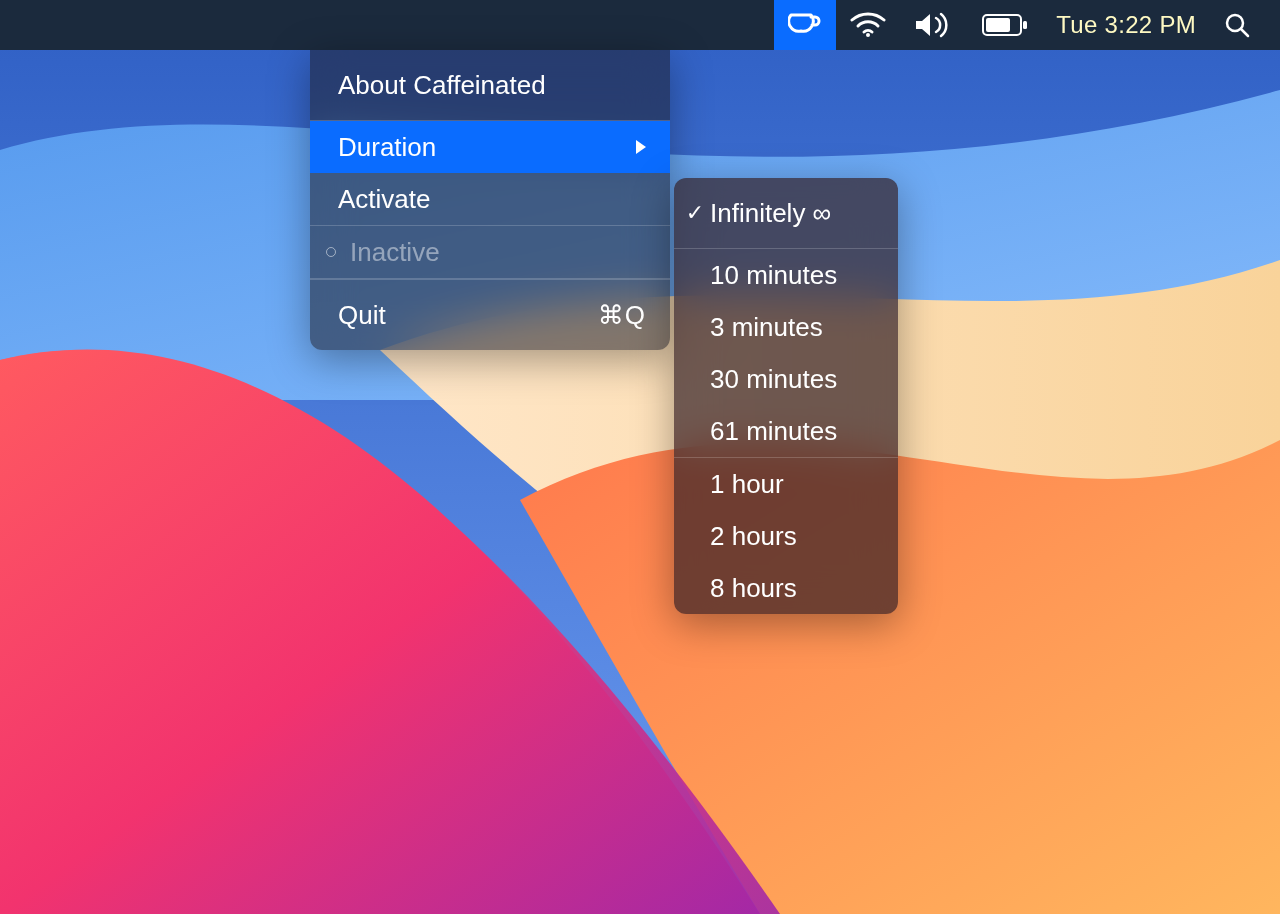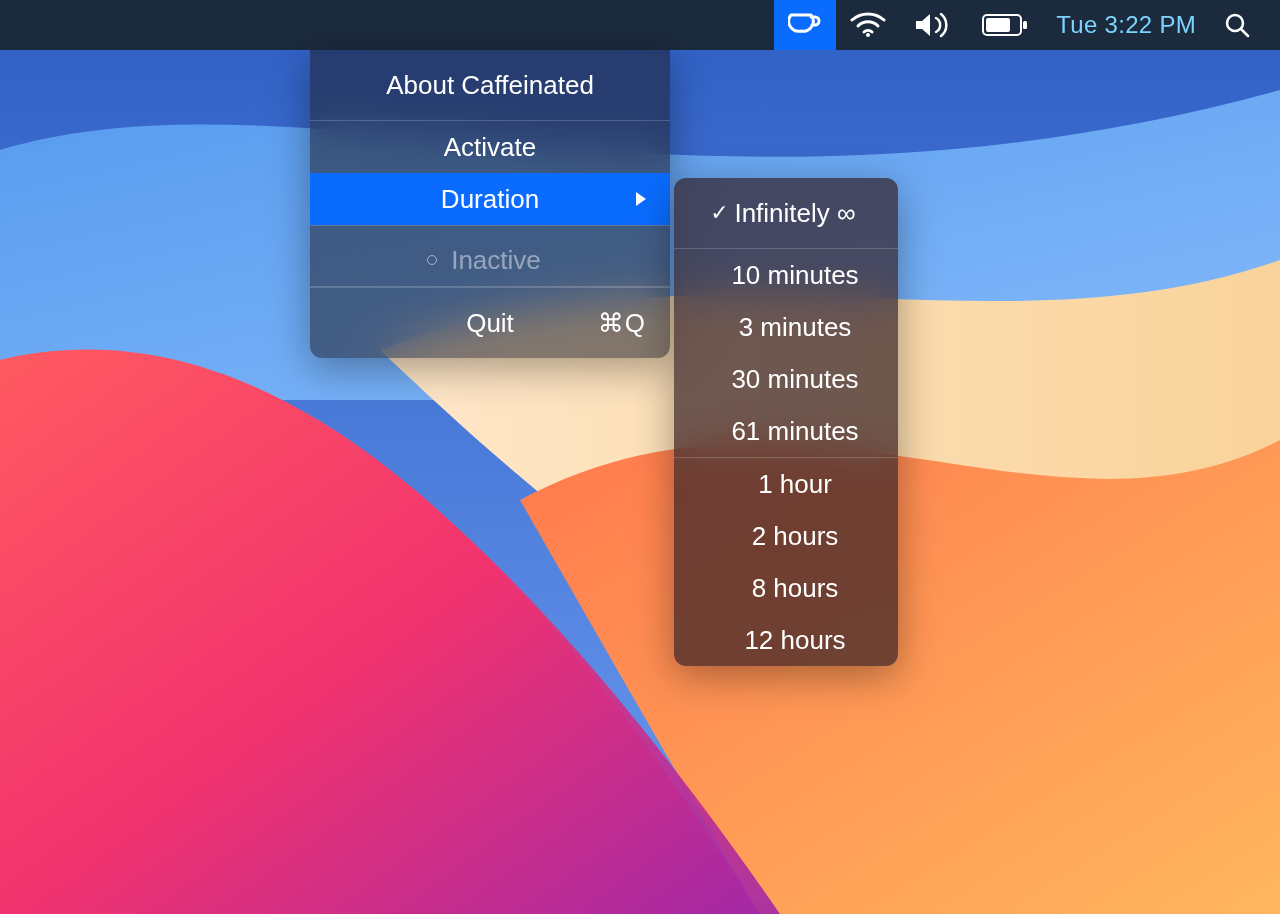--- a/index.html
+++ b/index.html
@@ -1,30 +1,30 @@
 <!DOCTYPE html>
 <html><head>
 <meta charset="utf-8">
 <style>
   html,body{margin:0;padding:0;width:1280px;height:914px;overflow:hidden;font-family:-apple-system,"Helvetica Neue",Helvetica,Arial,sans-serif;-webkit-font-smoothing:antialiased;}
   .desktop{position:relative;width:1280px;height:914px;}
   .wall{position:absolute;inset:0;}
   .wall svg{display:block;}
-  .menubar{position:absolute;top:0;left:0;right:0;height:50px;background:#1b2a3d;display:flex;align-items:center;justify-content:flex-end;color:#7dd3fc;font-size:24px;padding-right:16px;}
+  .menubar{position:absolute;top:0;left:0;right:0;height:50px;background:#1b2a3d;display:flex;align-items:center;justify-content:flex-end;color:#fef9c3;font-size:24px;padding-right:16px;}
   .mb-item{height:50px;display:flex;align-items:center;justify-content:center;padding:0 14px;}
   .mb-item.active{background:#0a6cff;}
   .mb-item svg{display:block;}
   .clock{font-weight:400;letter-spacing:0.3px;}
   .menu{position:absolute;width:360px;border-radius:0 0 12px 12px;backdrop-filter:blur(20px);font-size:26px;color:#fff;overflow:hidden;box-shadow:0 10px 40px rgba(0,0,0,0.35);}
   .menu.main{left:310px;top:50px;background:rgba(30,30,40,0.55);}
   .menu.sub{left:674px;top:178px;width:224px;border-radius:12px;background:rgba(50,30,35,0.70);}
-  .row{position:relative;height:52px;display:flex;align-items:center;padding:0 28px;justify-content:center;}
+  .row{position:relative;height:52px;display:flex;align-items:center;padding:0 28px;}
   .row.big{height:70px;}
   .row.sel{background:#0a6cff;}
-  .row.disabled{color:rgba(255,255,255,0.45);margin-top:8px;}
+  .row.disabled{color:rgba(255,255,255,0.45);}
   .sep{height:1px;background:rgba(255,255,255,0.18);}
   .arrow{position:absolute;right:22px;}
   .arrow svg{display:block;}
   .chk{width:30px;margin-left:-12px;display:flex;justify-content:center;font-size:22px;}
   .inactive-dot{width:8px;height:8px;border:1.5px solid rgba(255,255,255,0.5);border-radius:50%;margin-left:-12px;margin-right:14px;}
   .shortcut{position:absolute;right:24px;font-size:26px;letter-spacing:1px;}
   .sub .row{padding:0 18px;}
 </style>
 </head>
 <body>
@@ -113,30 +113,30 @@
         </svg>
       </span>
     </div>
   </div>
 
   <div class="menu main">
     <div class="row big">
       <span>About Caffeinated</span>
     </div>
     <div class="sep"></div>
-    <div class="row">
-      <span>Activate</span>
-    </div>
     <div class="row sel">
       <span>Duration</span>
       <span class="arrow">
         <svg width="14" height="16" viewBox="0 0 14 16">
             <path d="M2 1 l10 7 l-10 7 Z" fill="#fff"></path>
           </svg>
       </span>
+    </div>
+    <div class="row">
+      <span>Activate</span>
     </div>
     <div class="sep"></div>
     <div class="row disabled">
       <span class="inactive-dot"></span>
       <span>Inactive</span>
     </div>
     <div class="sep"></div>
     <div class="sep"></div>
     <div class="row big">
       <span>Quit</span>
@@ -172,19 +172,15 @@
       <span>1 hour</span>
     </div>
     <div class="row">
       <span class="chk"></span>
       <span>2 hours</span>
     </div>
     <div class="row">
       <span class="chk"></span>
       <span>8 hours</span>
     </div>
-    <div class="row">
-      <span class="chk"></span>
-      <span>12 hours</span>
-    </div>
   </div>
 
 </div>
 
 </body></html>

